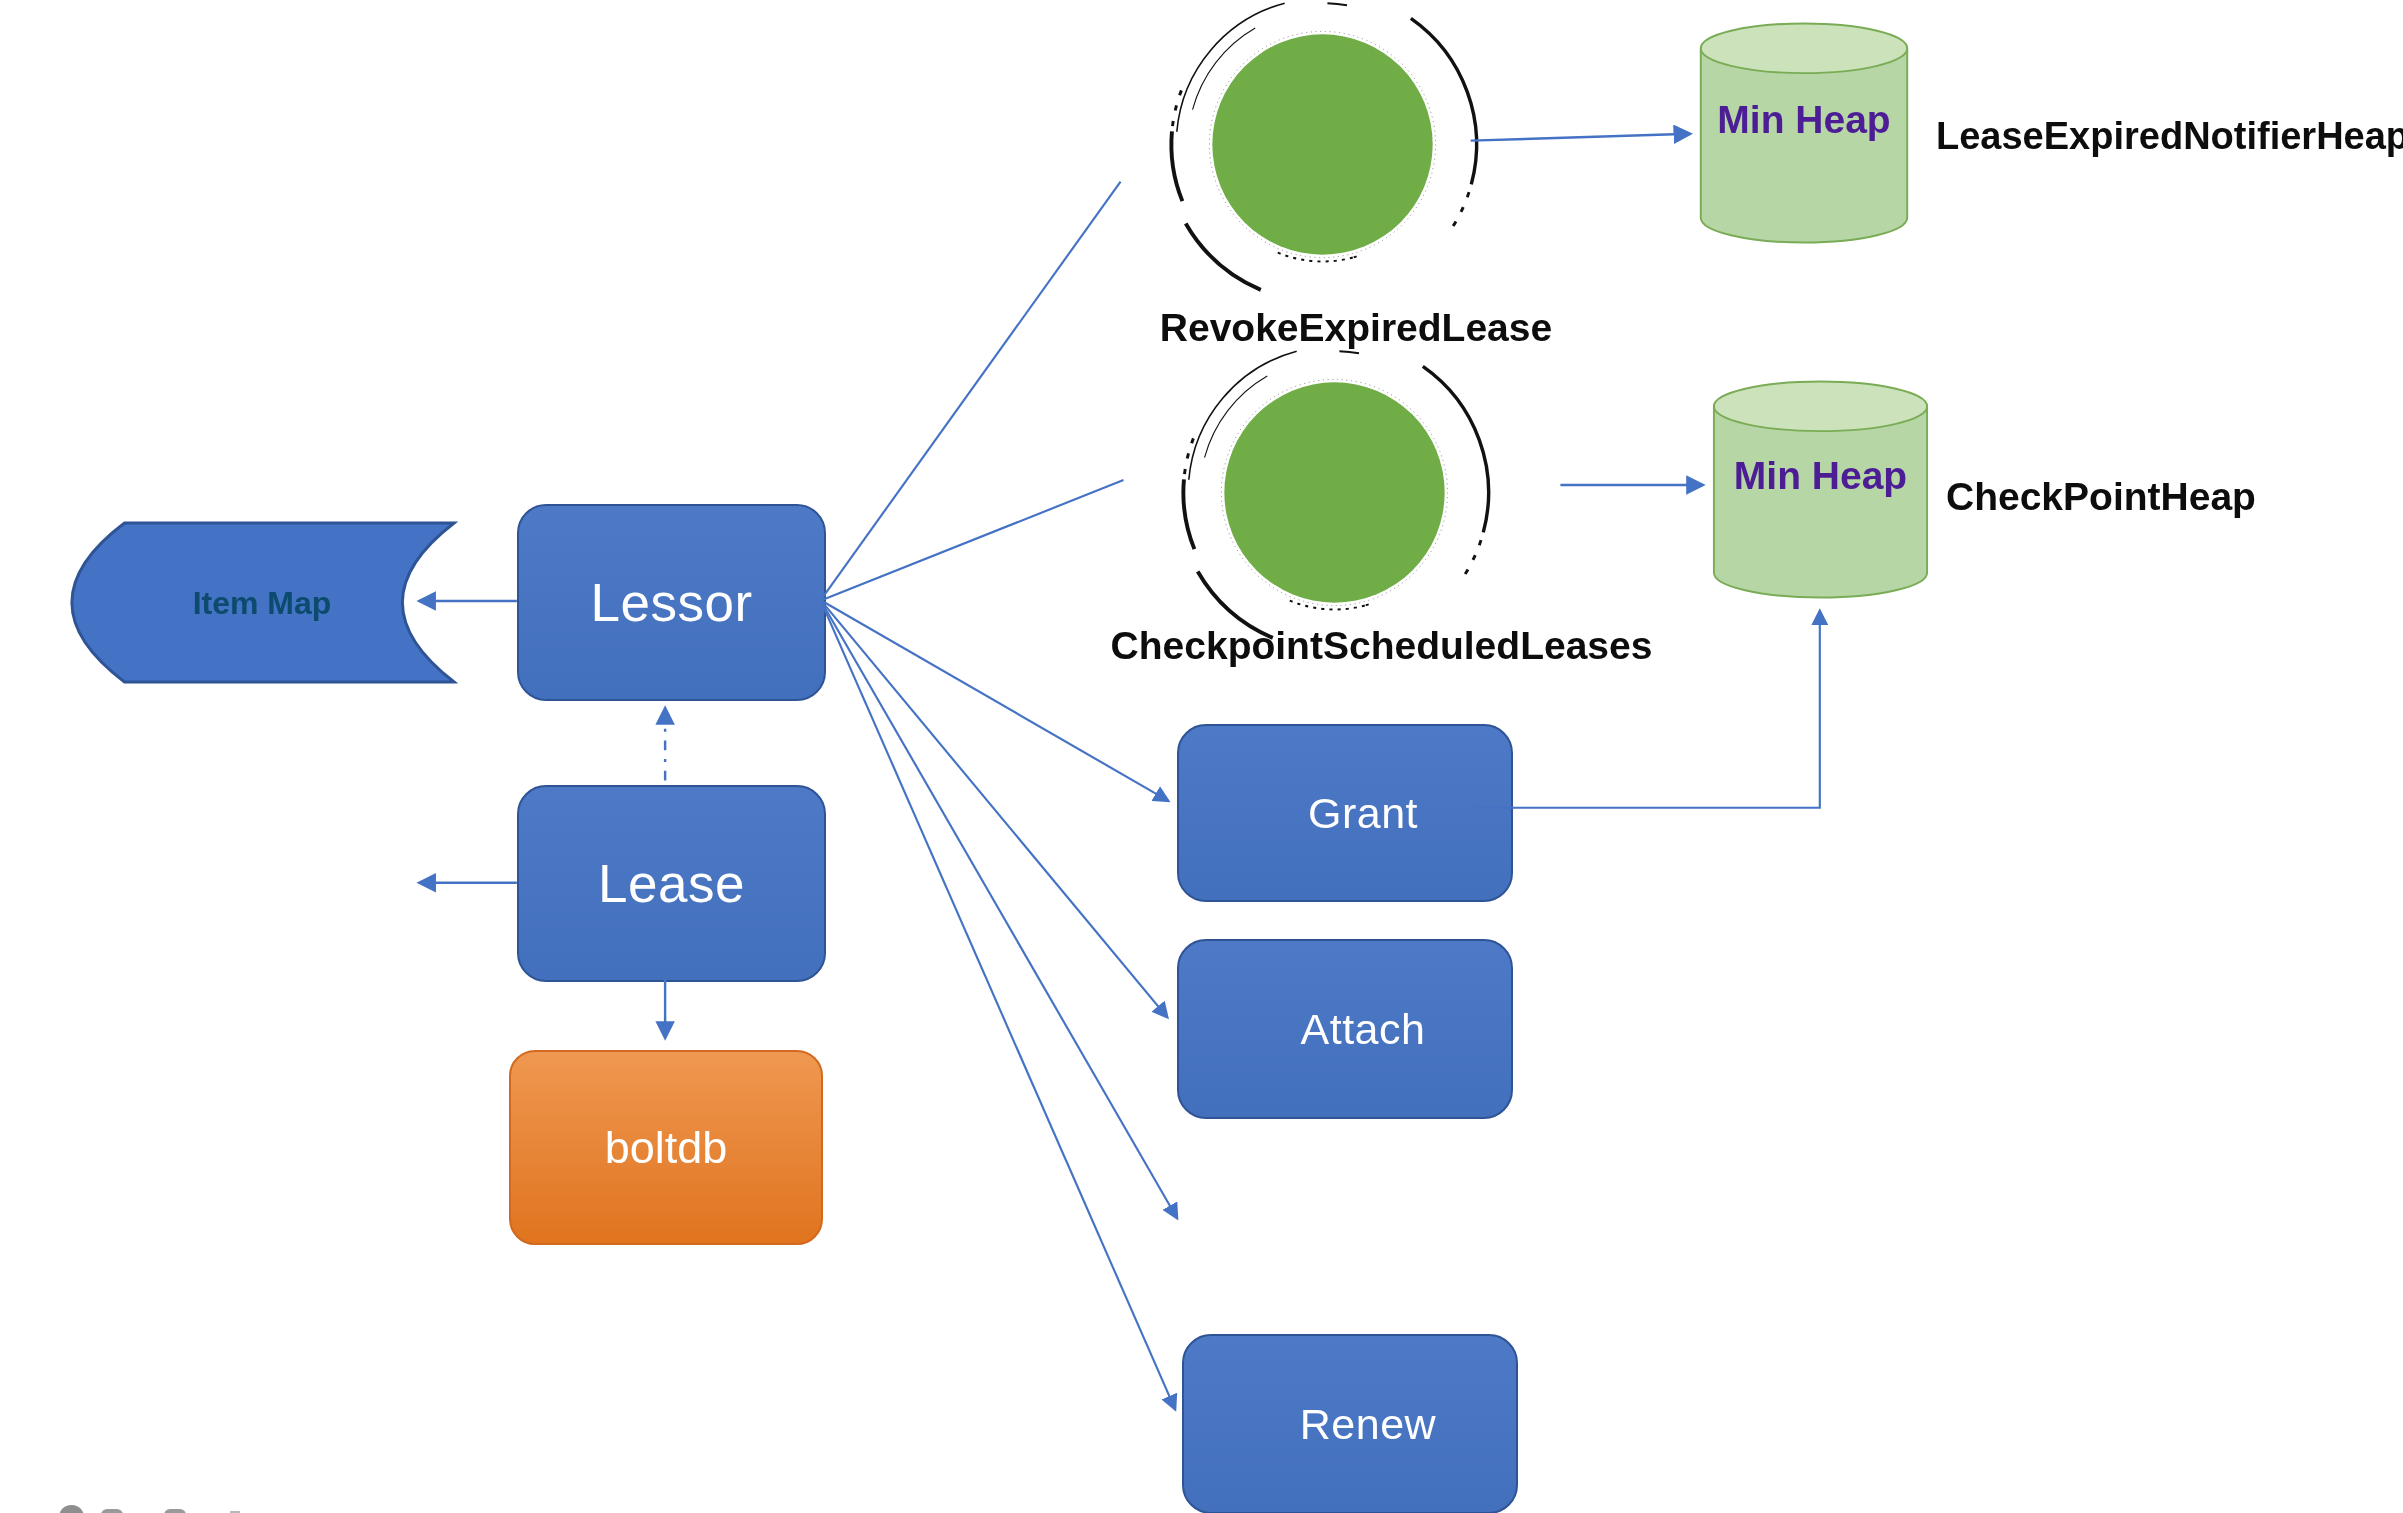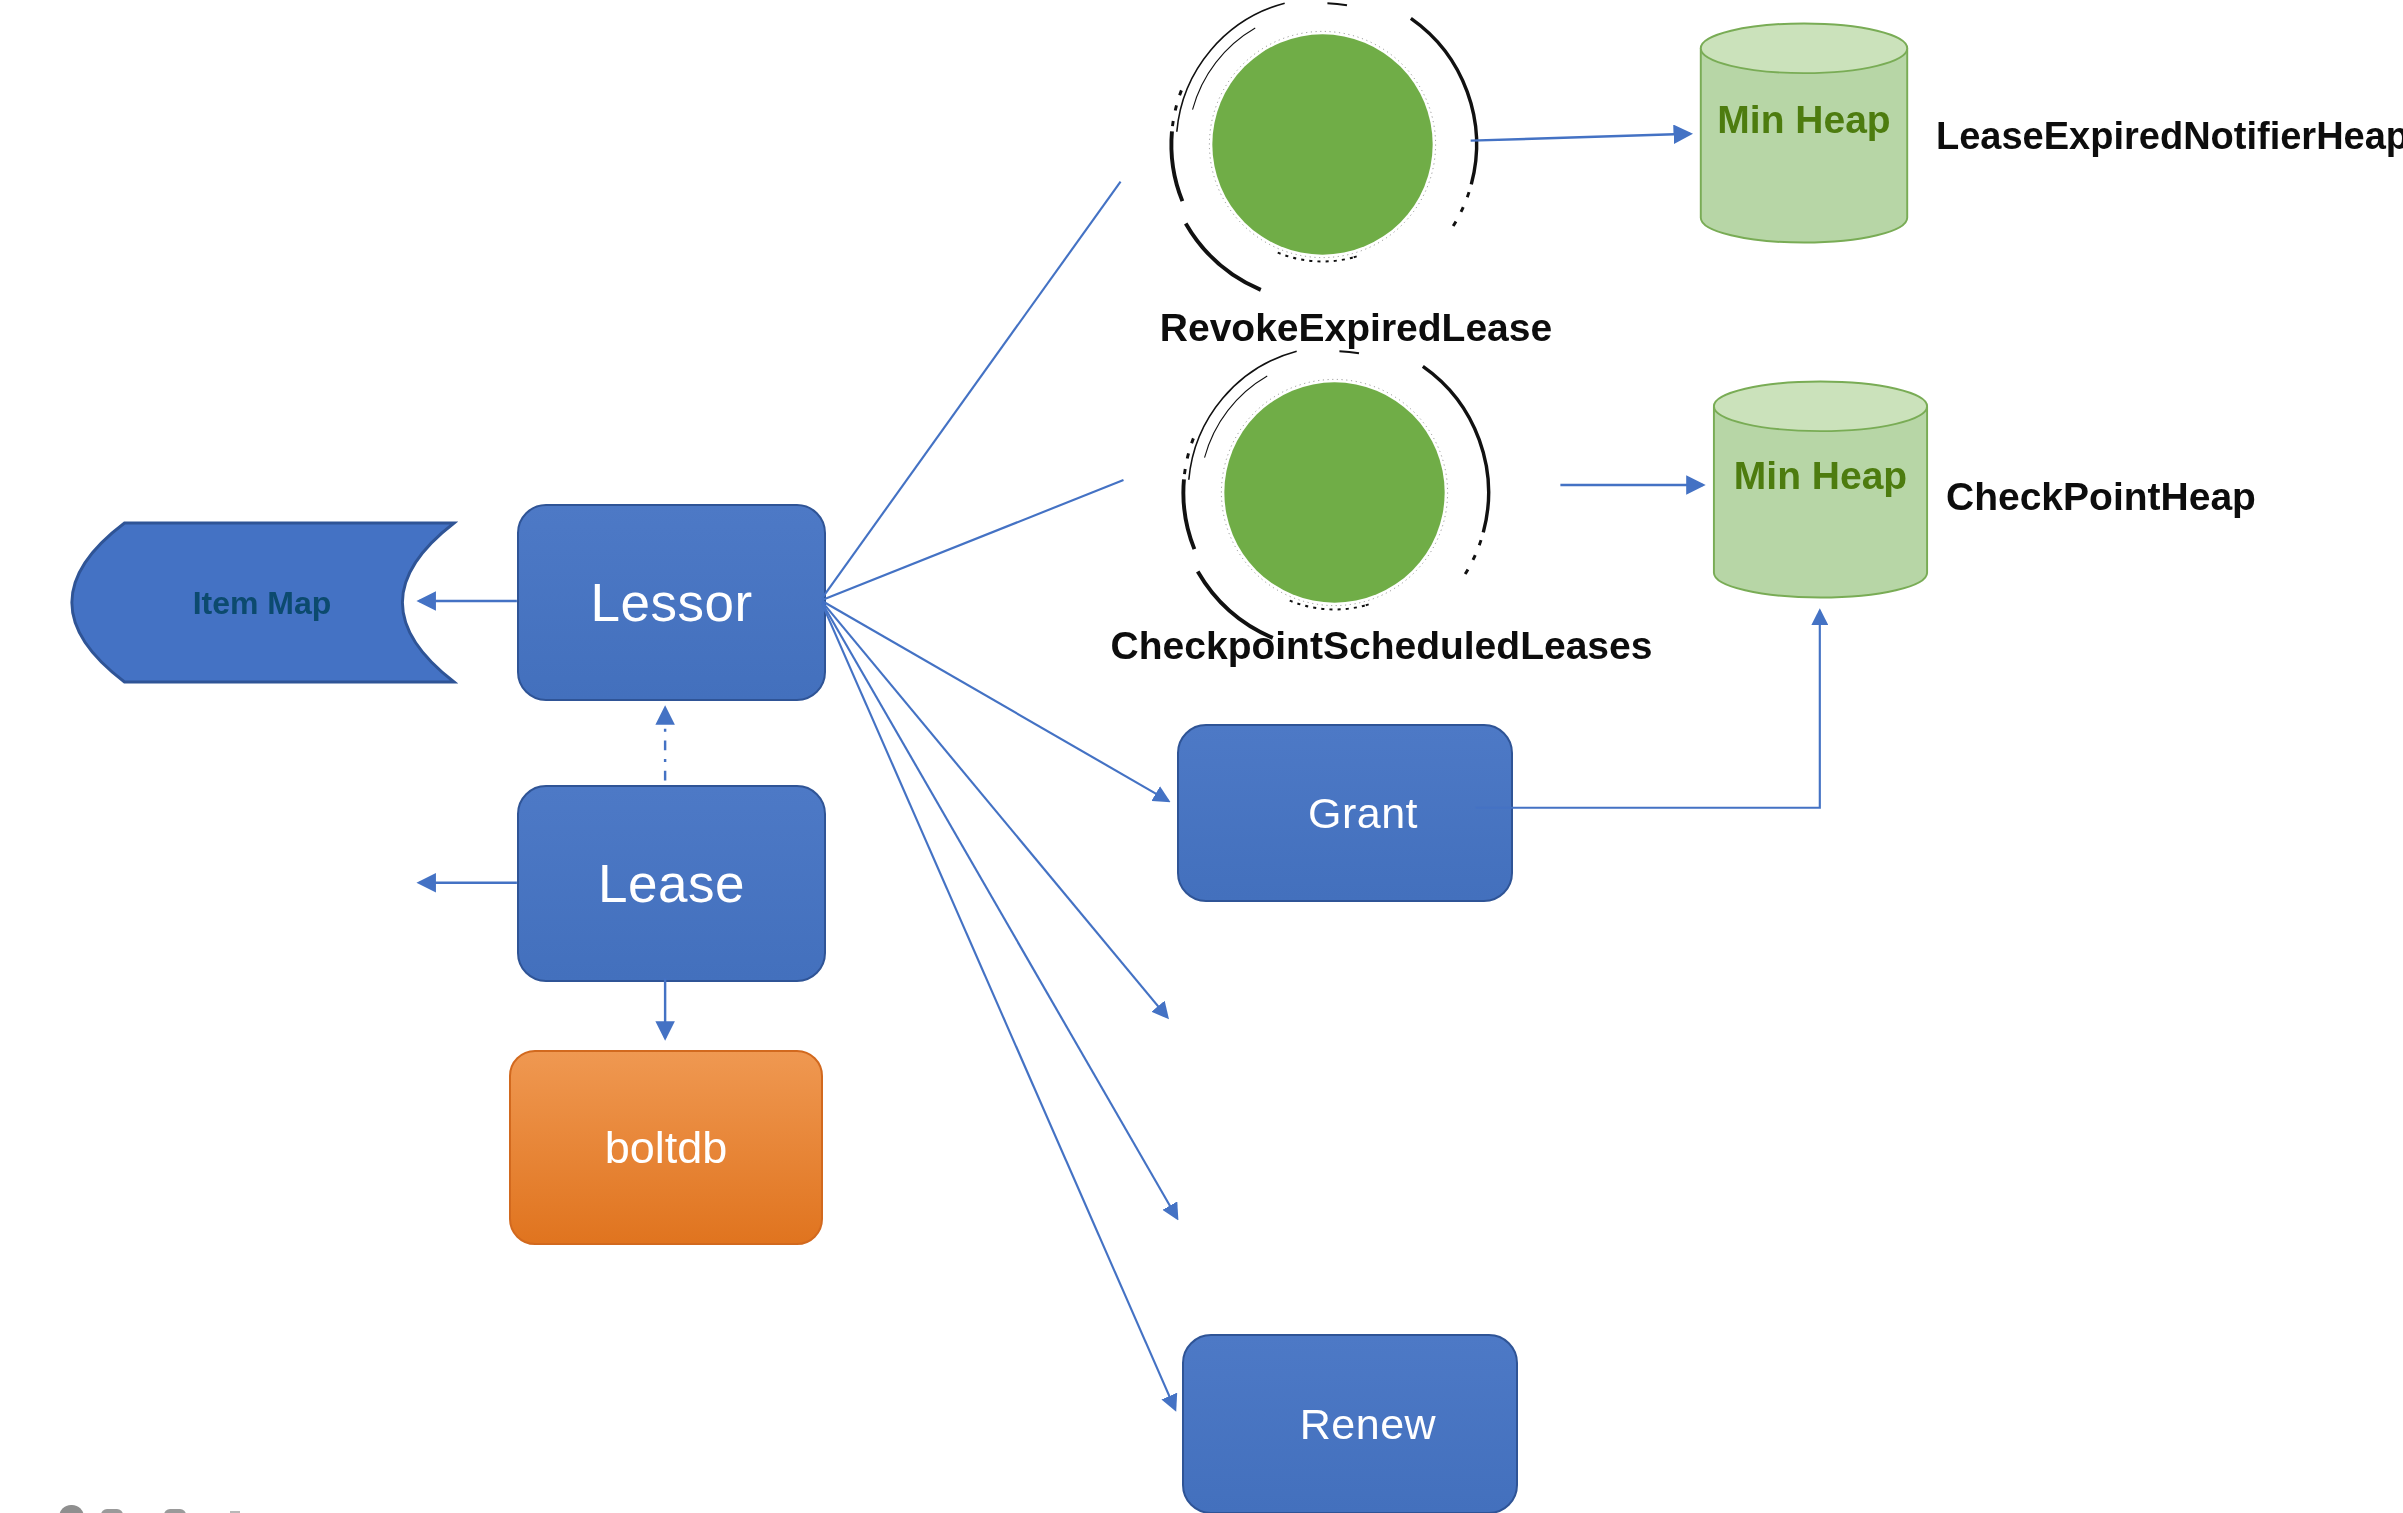--- a/index.html
+++ b/index.html
@@ -20,21 +20,21 @@
   .orange-node{
     background:linear-gradient(180deg,#EF9851 0%,#E0741F 100%);
     border:2px solid #D2691E;border-radius:26px;
     color:#ffffff;font-size:45px;font-weight:400;
   }
   .stored-node{z-index:3;}
   .stored-node .shape{position:absolute;left:0;top:0;}
   .stored-label{position:relative;z-index:2;color:#0c4a6e;font-size:32px;font-weight:700;
     text-align:center;line-height:1.25;max-width:215px;}
   .cyl{position:absolute;z-index:3;}
-  .cyl-label{position:absolute;z-index:4;color:#4d7c0f;font-weight:600;font-size:39px;
+  .cyl-label{position:absolute;z-index:4;color:#4c1d95;font-weight:600;font-size:39px;
     line-height:1.3;text-align:center;}
   .black-label{position:absolute;z-index:5;color:#0d0d0d;font-weight:600;font-size:39px;
     white-space:nowrap;}
   .centered{text-align:center;}
   .loop{position:absolute;z-index:2;}
   .glyph{position:absolute;z-index:2;background:#8f8f8f;}
 </style>
 </head>
 <body>
 
@@ -99,20 +99,23 @@
   </div>
 
   <div class="node orange-node" style="left:509px;top:1050px;width:310px;height:191px">
     <span>boltdb</span>
   </div>
 
   <div class="node rect-node action-node" style="left:1177px;top:724px;width:296px;height:174px">
     <span>Grant</span>
   </div>
 
+  <div class="node rect-node action-node" style="left:1177px;top:939px;width:296px;height:176px">
+    <span>Attach</span>
+  </div>
 
 
   <div class="node rect-node action-node" style="left:1182px;top:1334px;width:296px;height:176px">
     <span>Renew</span>
   </div>
 
   <svg class="loop" style="left:1147px;top:-31px" width="351" height="351" viewBox="0 0 360 360">
     <use href="#loop-ring"></use>
   </svg>
   <svg class="loop" style="left:1159px;top:317px" width="351" height="351" viewBox="0 0 360 360">

